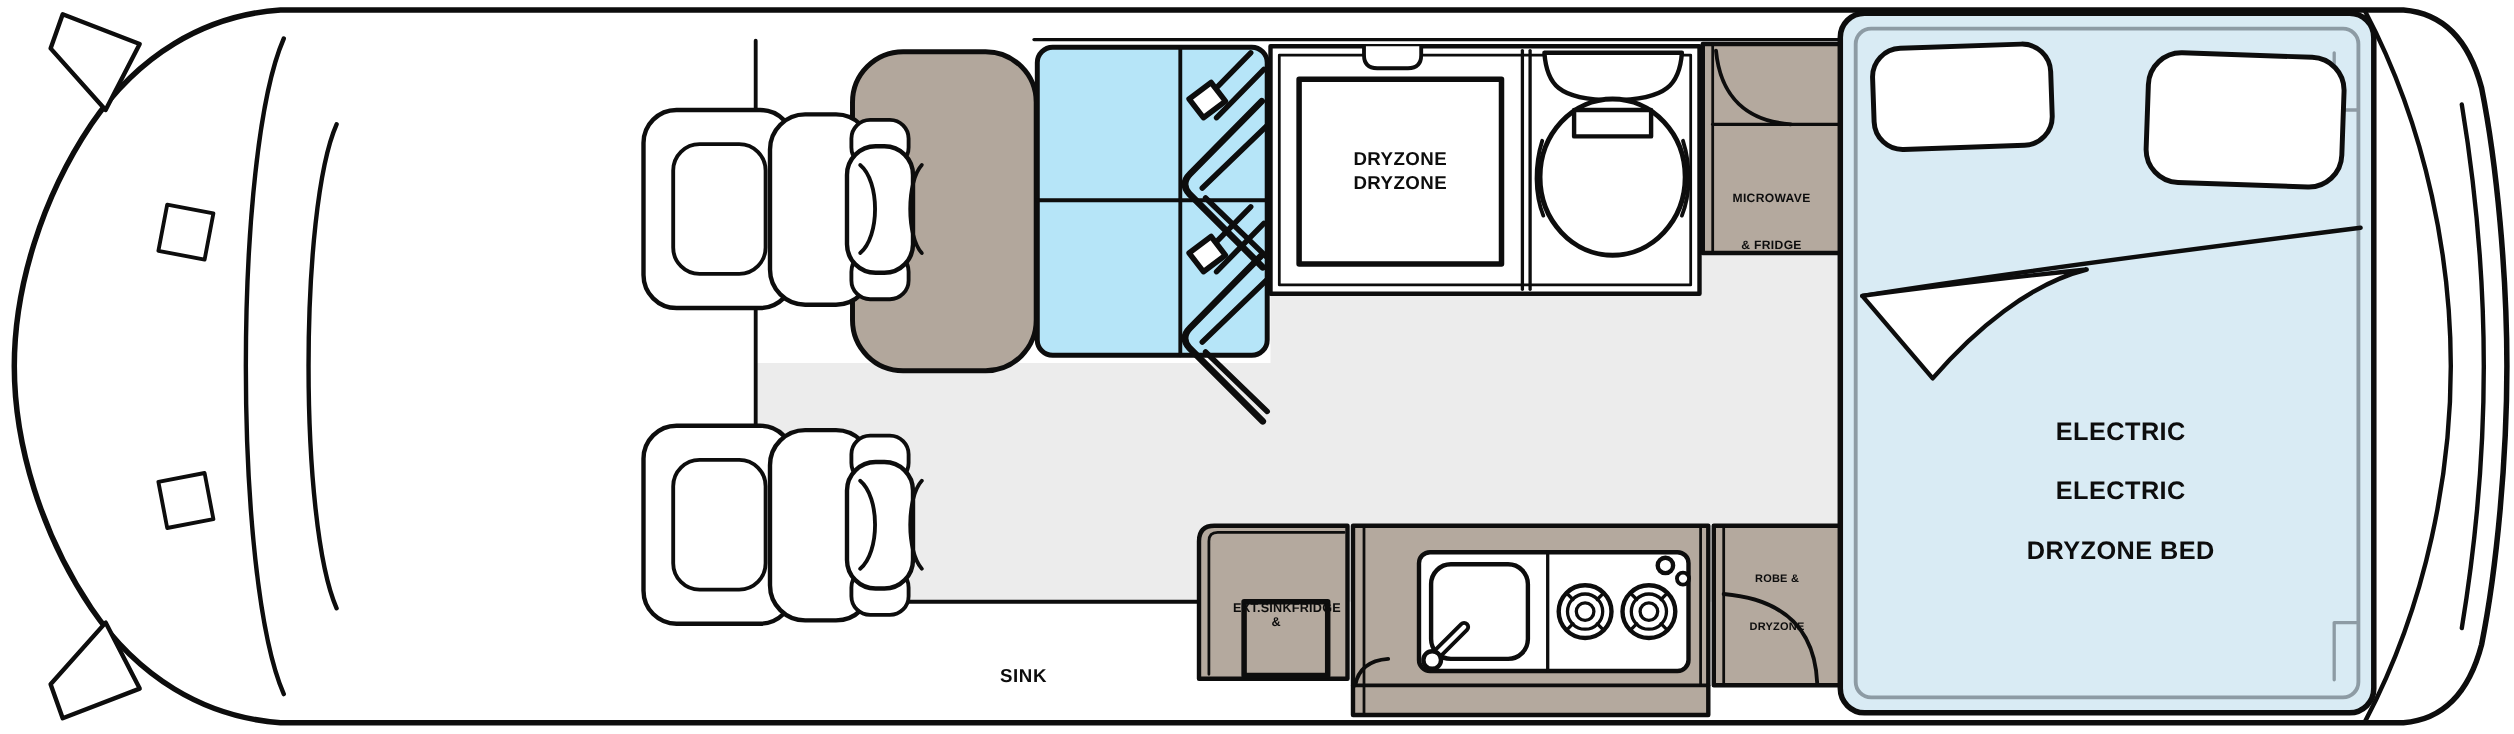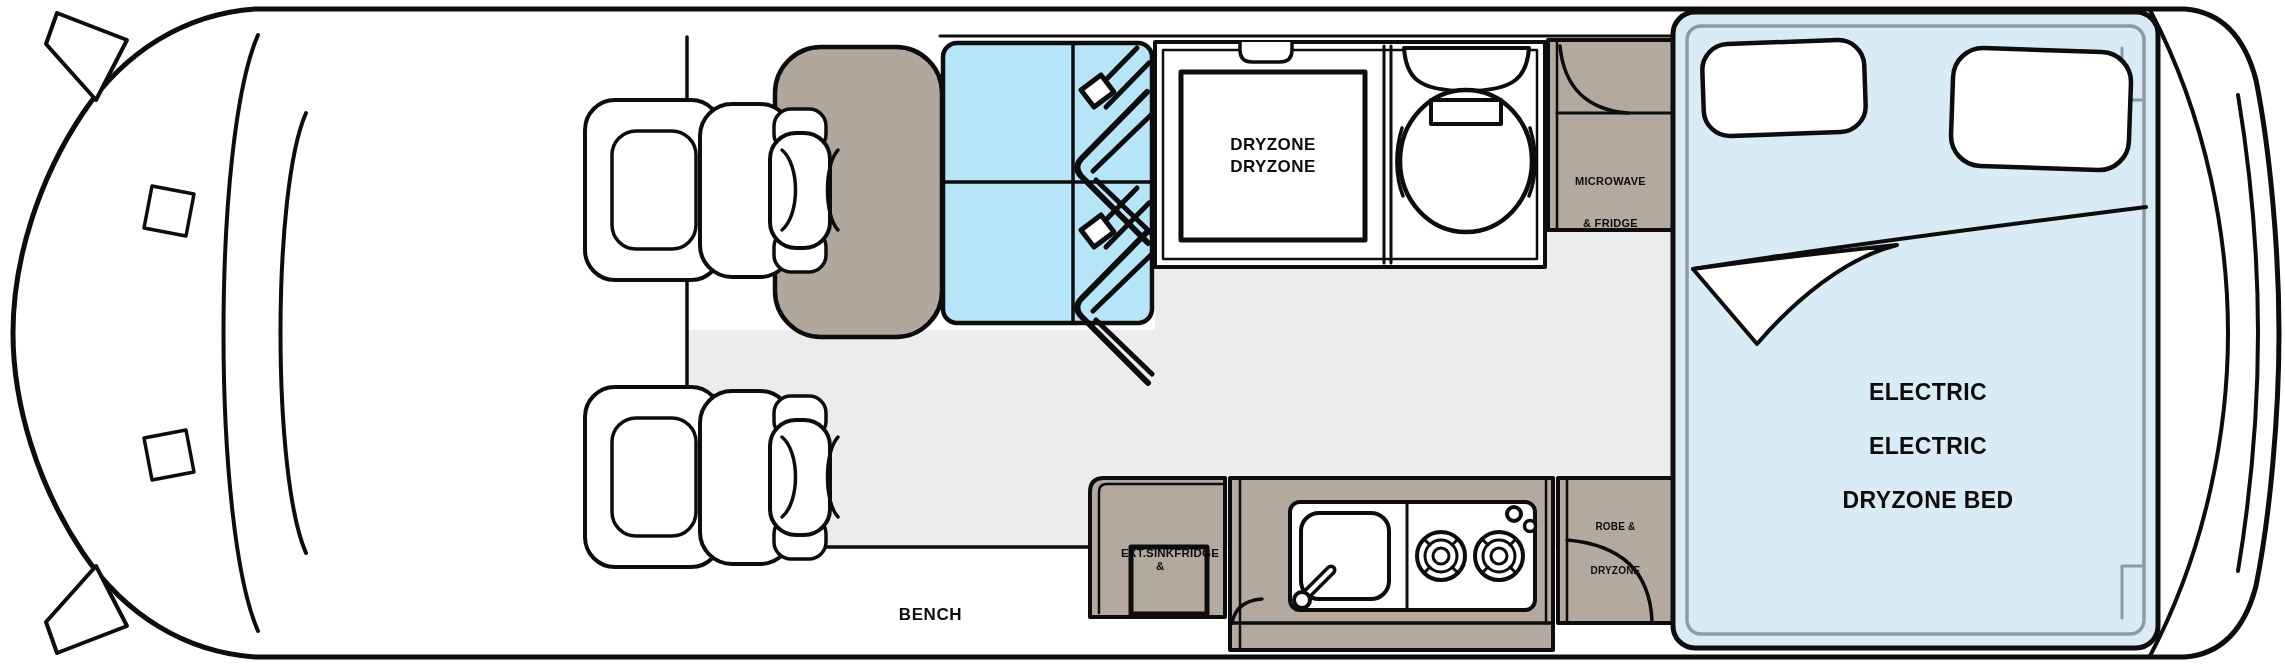--- a/index.html
+++ b/index.html
@@ -192,21 +192,21 @@
     <span>SINK &amp;</span>
     <span>FRIDGE</span>
   </div>
 
   <div class="label lbl-robe">
     <span>ROBE &amp;</span><br>
     <span>DRYZONE</span>
   </div>
 
   <div class="label lbl-entry">
-    <span>BENCH</span>
+    <span>SINK</span>
   </div>
 
   <div class="label lbl-bed">
     <span>ELECTRIC</span><br>
     <span>ELECTRIC</span><br>
     <span>DRYZONE BED</span>
   </div>
 </div>
 
 </body></html>

